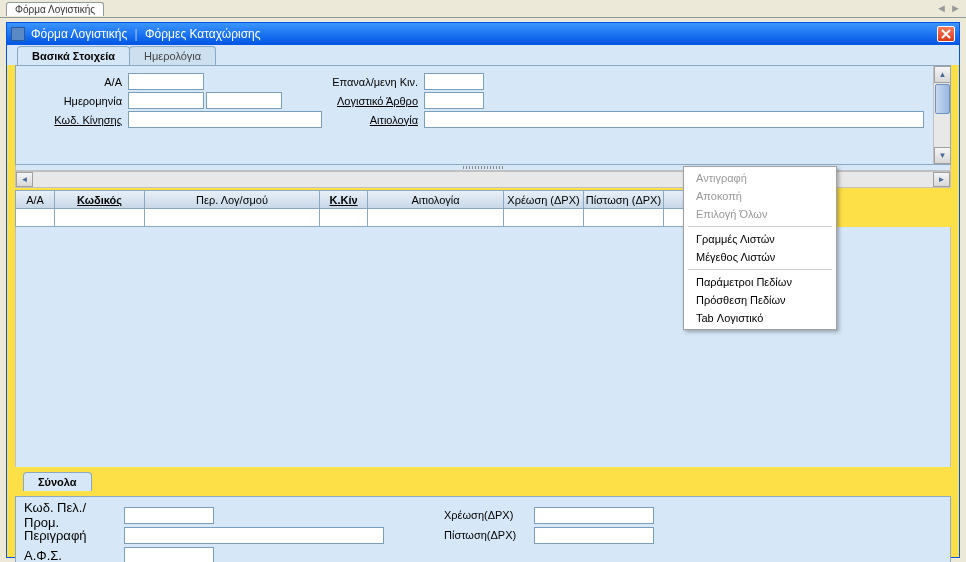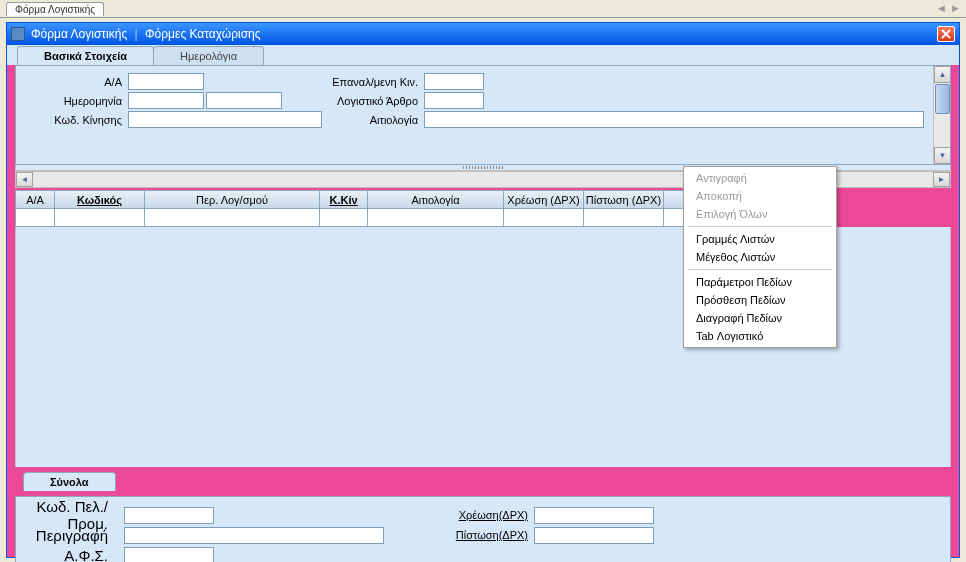--- a/index.html
+++ b/index.html
@@ -3,45 +3,45 @@
   <meta charset="utf-8">
   <style>
     * { box-sizing: border-box; margin: 0; padding: 0; }
     body { font-family: Tahoma, Arial, sans-serif; font-size: 11px; background: #ece9d8; width: 966px; height: 562px; overflow: hidden; }
     
     .top-tab-area { height: 18px; background: #ece9d8; position: relative; border-bottom: 1px solid #919b9c; }
     .top-tab { position: absolute; left: 6px; top: 2px; background: #fefefe; border: 1px solid #919b9c; border-bottom: none; border-radius: 3px 3px 0 0; padding: 1px 8px; font-size: 10px; color: #333; }
     .nav-arrows { position: absolute; right: 6px; top: 2px; display: flex; gap: 4px; }
     .nav-arrow { width: 10px; height: 10px; color: #999; cursor: pointer; }
     
-    .window { position: absolute; left: 6px; top: 22px; width: 954px; height: 536px; background: #ec4899; border: 1px solid #0054e3; }
+    .window { position: absolute; left: 6px; top: 22px; width: 954px; height: 536px; background: #fde047; border: 1px solid #0054e3; }
     .titlebar { height: 22px; background: linear-gradient(to bottom, #3a95ff, #0054e3); display: flex; align-items: center; padding: 0 4px; color: #fff; font-size: 12px; }
     .titlebar-icon { width: 14px; height: 14px; background: #5a8ac6; border: 1px solid #2a5a96; margin-right: 6px; }
     .titlebar-text { flex: 1; }
     .titlebar-sep { margin: 0 4px; color: #a0c8ff; }
     .close-btn { width: 18px; height: 16px; background: linear-gradient(to bottom, #ff7a5a, #d63a1a); border: 1px solid #fff; border-radius: 2px; display: flex; align-items: center; justify-content: center; cursor: pointer; }
     .close-btn svg { fill: #fff; }
     
     .tab-strip { height: 20px; background: #d6e7f7; padding-left: 10px; display: flex; align-items: flex-end; }
-    .tab { padding: 3px 26px; font-size: 11px; border: 1px solid #8aa8c0; border-bottom: none; border-radius: 4px 4px 0 0; background: #d6e7f7; cursor: pointer; margin-right: -1px; }
+    .tab { padding: 3px 14px; font-size: 11px; border: 1px solid #8aa8c0; border-bottom: none; border-radius: 4px 4px 0 0; background: #d6e7f7; cursor: pointer; margin-right: -1px; }
     .tab.active { background: #d6e7f7; font-weight: bold; }
     .tab:not(.active) { background: #cde0f0; color: #444; }
     
     .panel-area { position: relative; height: 100px; border: 1px solid #8aa8c0; margin: 0 8px; background: #d6e7f7; overflow: hidden; }
     .panel-scroll-v { position: absolute; right: 0; top: 0; width: 17px; height: 100%; background: #e8e8e8; border-left: 1px solid #c0c0c0; }
     .scroll-btn { width: 17px; height: 17px; background: linear-gradient(to bottom, #f5f5f5, #d8d8d8); border: 1px solid #a0a0a0; display: flex; align-items:center; justify-content:center; }
     .scroll-btn.up { position: absolute; top: 0; }
     .scroll-btn.down { position: absolute; bottom: 0; }
     .scroll-thumb { position: absolute; top: 18px; width: 15px; left:1px; height: 30px; background: linear-gradient(to right, #c8d8f0, #98b8e0); border: 1px solid #7090c0; border-radius: 2px; }
     
     .form-grid { padding: 6px 10px; }
     .form-row { display: flex; align-items: center; height: 19px; }
     .form-label { text-align: right; padding-right: 6px; font-size: 11px; color: #000; white-space: nowrap; }
     .form-label.w1 { width: 102px; }
-    .form-label.underline { }
+    .form-label.underline { text-decoration: underline; }
     .form-input { height: 17px; background: #fff; border: 1px solid #7b9ebd; font-size: 11px; padding: 0 2px; }
     
     .hsplit { height: 6px; background: #d6e7f7; margin: 0 8px; border-left:1px solid #c0c0c0; border-right:1px solid #c0c0c0; border-bottom:1px solid #c0c0c0; display:flex; align-items:center; justify-content:center; }
     .hsplit-grip { width: 40px; height: 3px; background: repeating-linear-gradient(to right, #888, #888 1px, transparent 1px, transparent 3px); }
     
     .grid-scroll-h { height: 17px; margin: 0 8px; background: #e8e8e8; position: relative; border: 1px solid #c0c0c0; }
     .grid-scroll-h .scroll-btn { position: absolute; top:0; height: 15px; }
     .grid-scroll-h .scroll-btn.left { left: 0; }
     .grid-scroll-h .scroll-btn.right { right: 0; }
     
@@ -53,22 +53,22 @@
     .grid-body-row { display: flex; }
     .grid-body-cell { background: #fff; border: 1px solid #8aa8c0; border-top: none; border-left: none; height: 18px; }
     .grid-body-cell:first-child { border-left: 1px solid #8aa8c0; }
     
     .grid-area { height: 240px; margin: 0 8px; background: #d6e7f7; border-left:1px solid #c0c0c0; border-right:1px solid #c0c0c0; }
     
     .bottom-tab { margin: 5px 8px; padding-left: 8px; }
     .bottom-tab .tab { display: inline-block; }
     .totals-panel { margin: 0 8px 6px 8px; border: 1px solid #8aa8c0; background: #d6e7f7; padding: 8px; }
     .totals-row { display: flex; align-items: center; height: 20px; }
-    .totals-label { width: 100px; text-align: right; padding-right: 16px; font-size: 15px; }
-    .totals-label2 { width: 90px; text-align: right; padding-right: 6px; font-size: 11px; text-decoration: underline; }
+    .totals-label { width: 100px; padding-right: 6px; font-size: 13px; }
+    .totals-label2 { width: 90px; padding-right: 6px; font-size: 11px; }
     
     .context-menu { position: absolute; left: 676px; top: 143px; width: 154px; background: #fff; border: 1px solid #a0a0a0; box-shadow: 2px 2px 4px rgba(0,0,0,.3); padding: 2px 0; z-index: 1000; }
     .menu-item { padding: 3px 12px; font-size: 11px; color: #000; cursor: pointer; }
     .menu-item.disabled { color: #999; cursor: default; }
     .menu-sep { height: 1px; background: #d0d0d0; margin: 3px 4px; }
     
     .arrow-glyph { font-size: 8px; color: #4a6a9a; }
   </style>
 </head>
 <body>
@@ -231,16 +231,15 @@
   <div class="context-menu">
     <div class="menu-item disabled">Αντιγραφή</div>
     <div class="menu-item disabled">Αποκοπή</div>
     <div class="menu-item disabled">Επιλογή Όλων</div>
     <div class="menu-sep"></div>
     <div class="menu-item">Γραμμές Λιστών</div>
     <div class="menu-item">Μέγεθος Λιστών</div>
     <div class="menu-sep"></div>
     <div class="menu-item">Παράμετροι Πεδίων</div>
     <div class="menu-item">Πρόσθεση  Πεδίων</div>
-    <div class="menu-item">Διαγραφή Πεδίων</div>
     <div class="menu-item">Tab Λογιστικό</div>
   </div>
 </div>
 
 </body></html>

